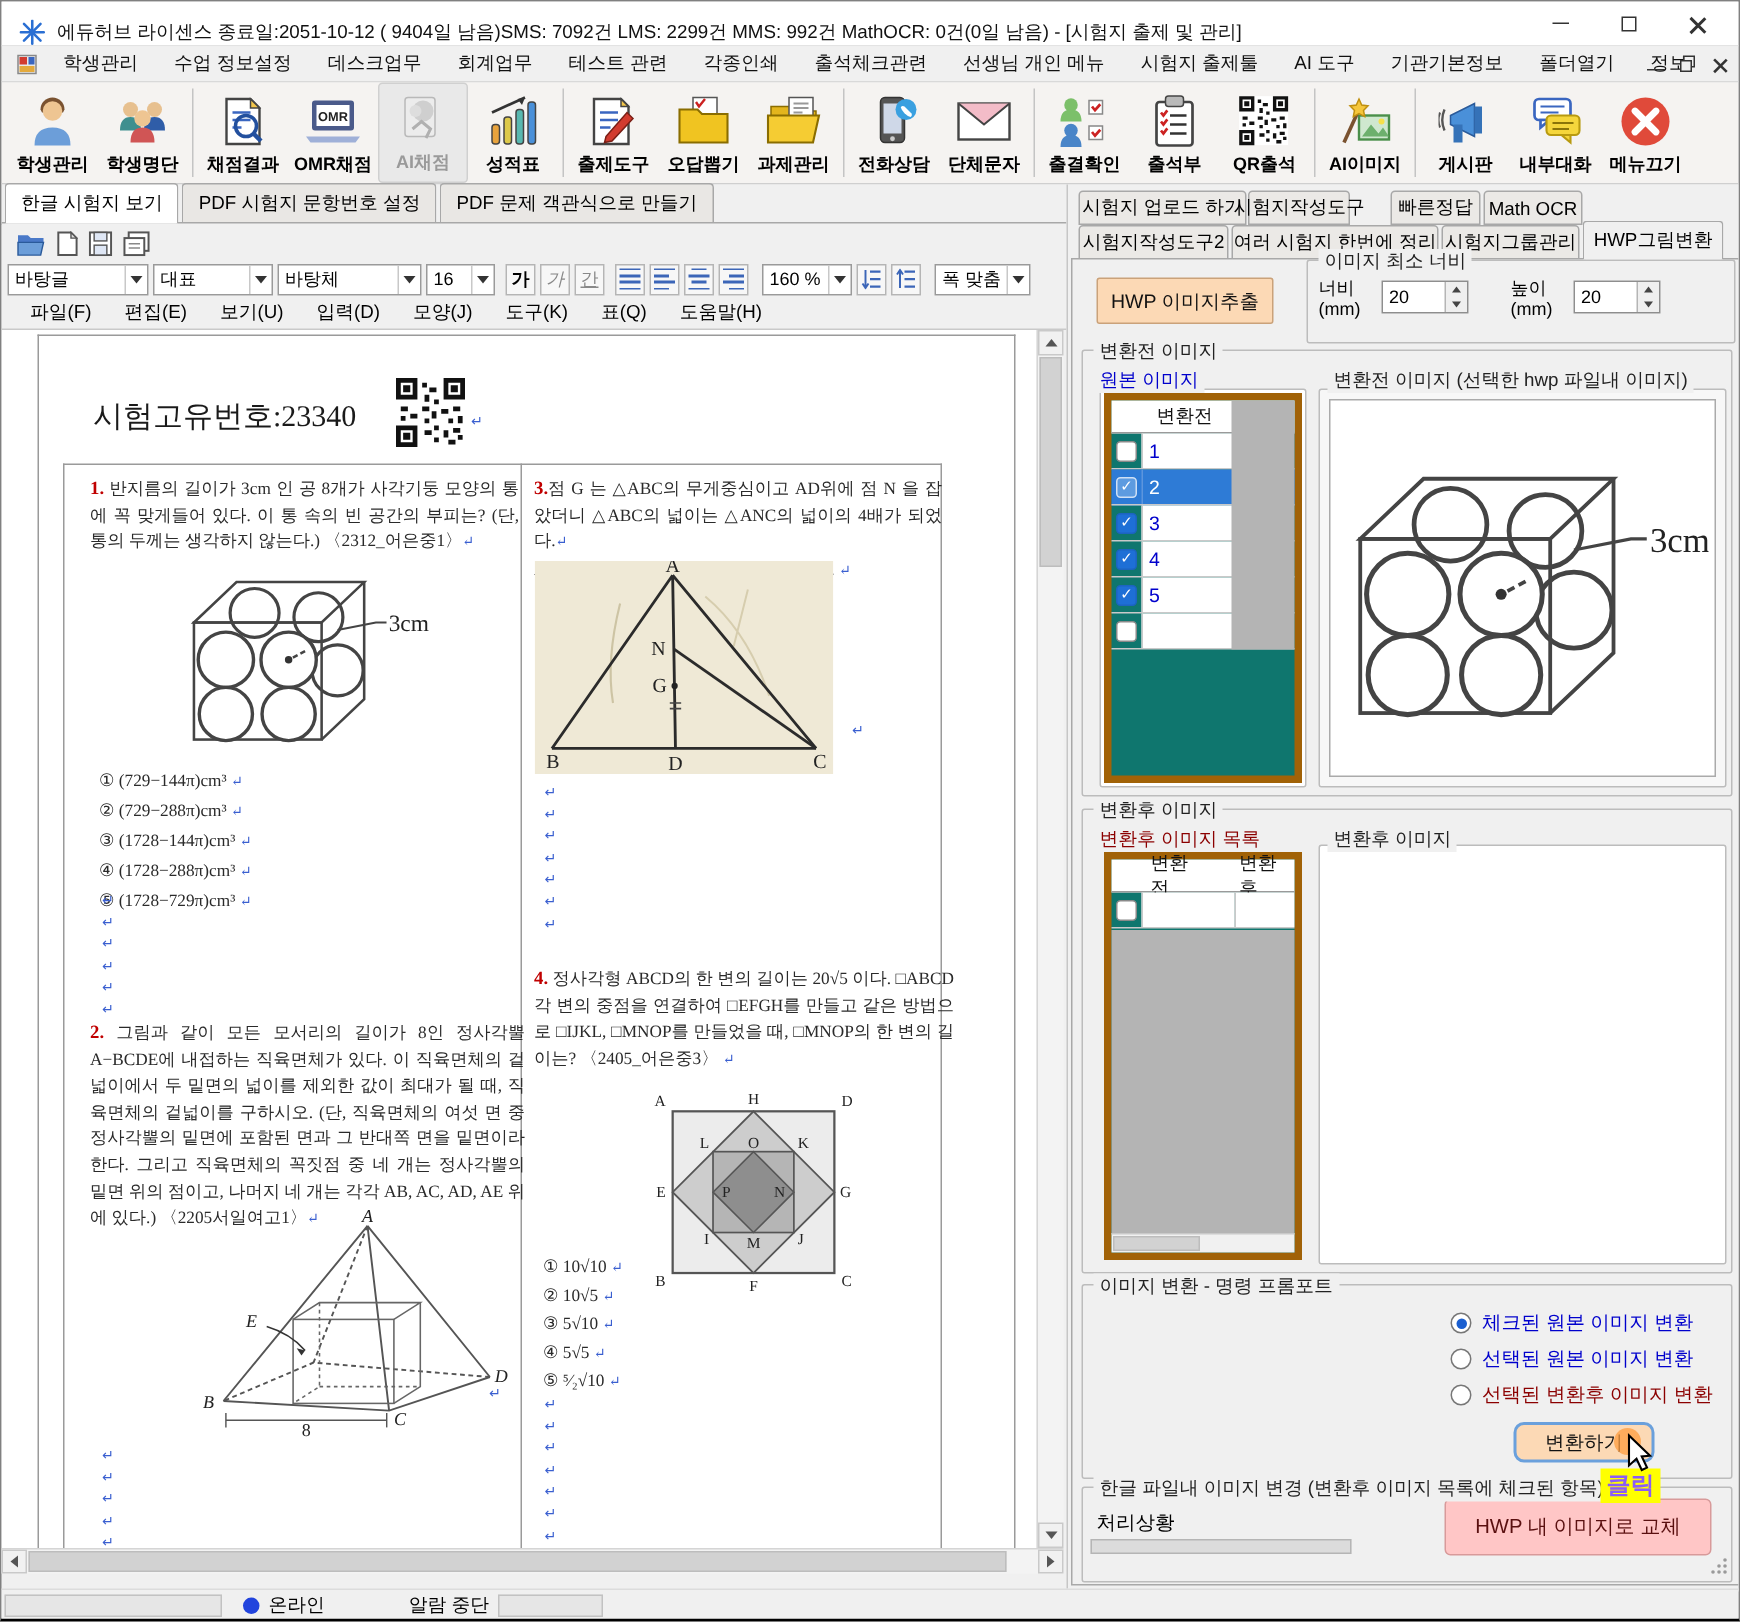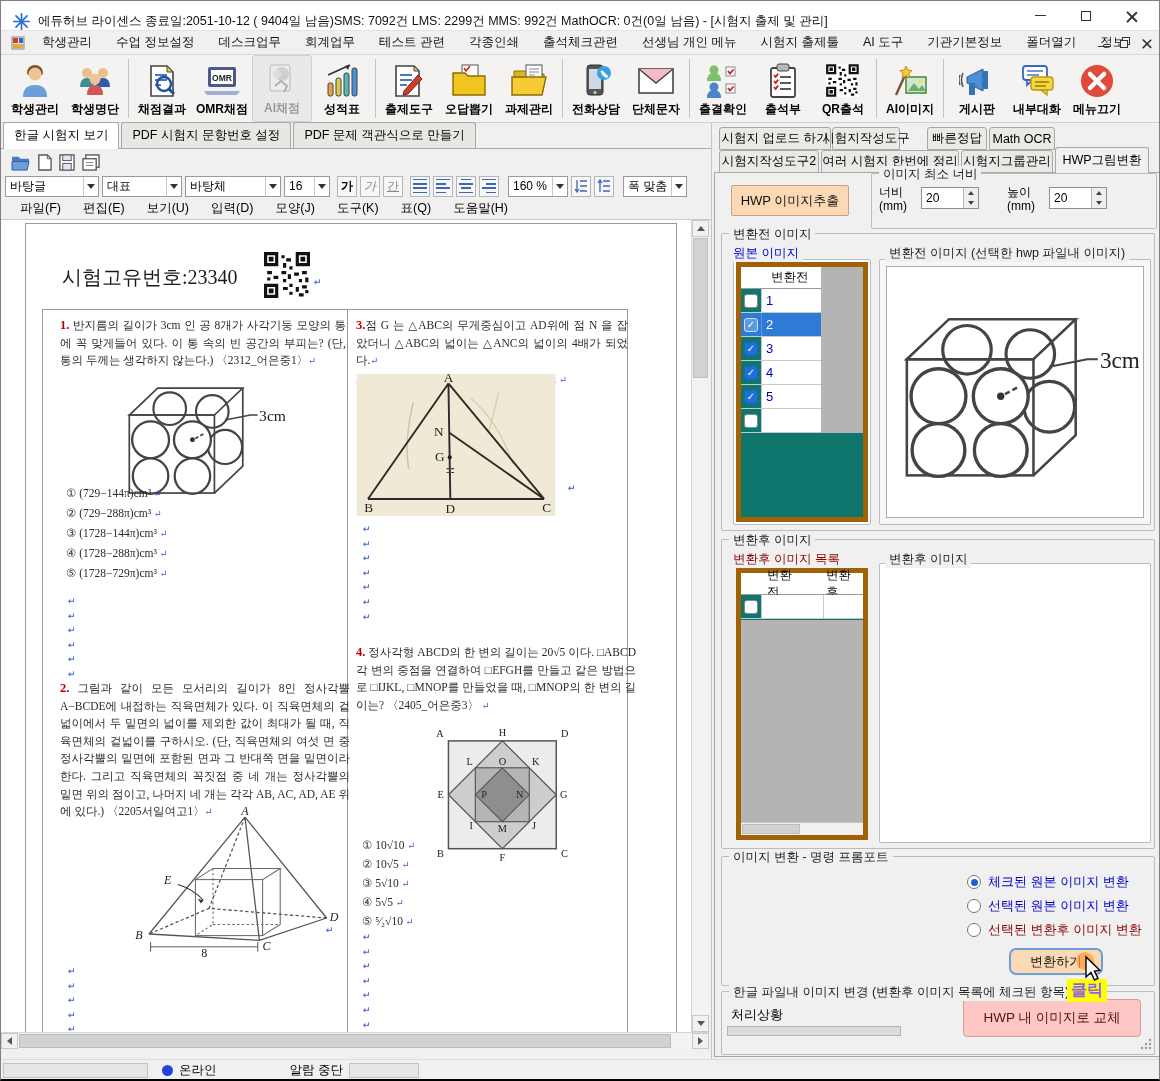--- a/index.html
+++ b/index.html
@@ -523,21 +523,21 @@
     <div class="dline" style="left:16px;top:85px;width:1px;height:723px"></div>
     <div class="dline" style="left:321px;top:85px;width:1px;height:723px"></div>
     <div class="dline" style="left:601px;top:85px;width:1px;height:723px"></div>
 
     <div class="abs qtext serif" style="left:34px;top:93px;width:286px">
       <span class="qno">1.</span> <span>반지름의 길이가 3cm 인 공 8개가 사각기둥 모양의  통에 꼭 맞게들어 있다. 이 통 속의 빈 공간의 부피는? (단, 통의 두께는 생각하지 않는다.) 〈2312_어은중1〉</span><span class="pil">↵</span>
     </div>
     <svg class="abs fig-sketch" style="left:56px;top:152px" width="240" height="122" viewBox="0 0 235 172">
         <use href="#cube-spheres"></use>
       </svg>
-    <div class="abs" style="left:40px;top:260px">
+    <div class="abs" style="left:40px;top:288px">
       <div class="choice serif" style="line-height:19px"><span>① (729−144π)cm³</span> <span class="pil">↵</span></div>
       <div class="choice serif" style="line-height:19px"><span>② (729−288π)cm³</span> <span class="pil">↵</span></div>
       <div class="choice serif" style="line-height:19px"><span>③ (1728−144π)cm³</span> <span class="pil">↵</span></div>
       <div class="choice serif" style="line-height:19px"><span>④ (1728−288π)cm³</span> <span class="pil">↵</span></div>
       <div class="choice serif" style="line-height:19px"><span>⑤ (1728−729π)cm³</span> <span class="pil">↵</span></div>
     </div>
     <div class="abs pcol" style="left:42px;top:370px">
       <span>↵</span>
         <span>↵</span>
         <span>↵</span>
@@ -826,15 +826,15 @@
           <circle cx="3" cy="11" r="1.2"></circle>
         </g>
       </svg>
   </div>
 </div>
 
 <div id="statusbar">
   <div class="sunken" style="width:145px;margin-left:2px"></div>
   <span style="width:11px;height:11px;border-radius:50%;background:#2244dd;margin-left:14px;flex:0 0 auto"></span>
   <span style="margin-left:6px">온라인</span>
-  <span style="margin-left:73px">알람 중단</span>
+  <span style="margin-left:56px">알람 중단</span>
   <div class="sunken" style="width:70px;margin-left:6px"></div>
 </div>
 
 </body></html>

